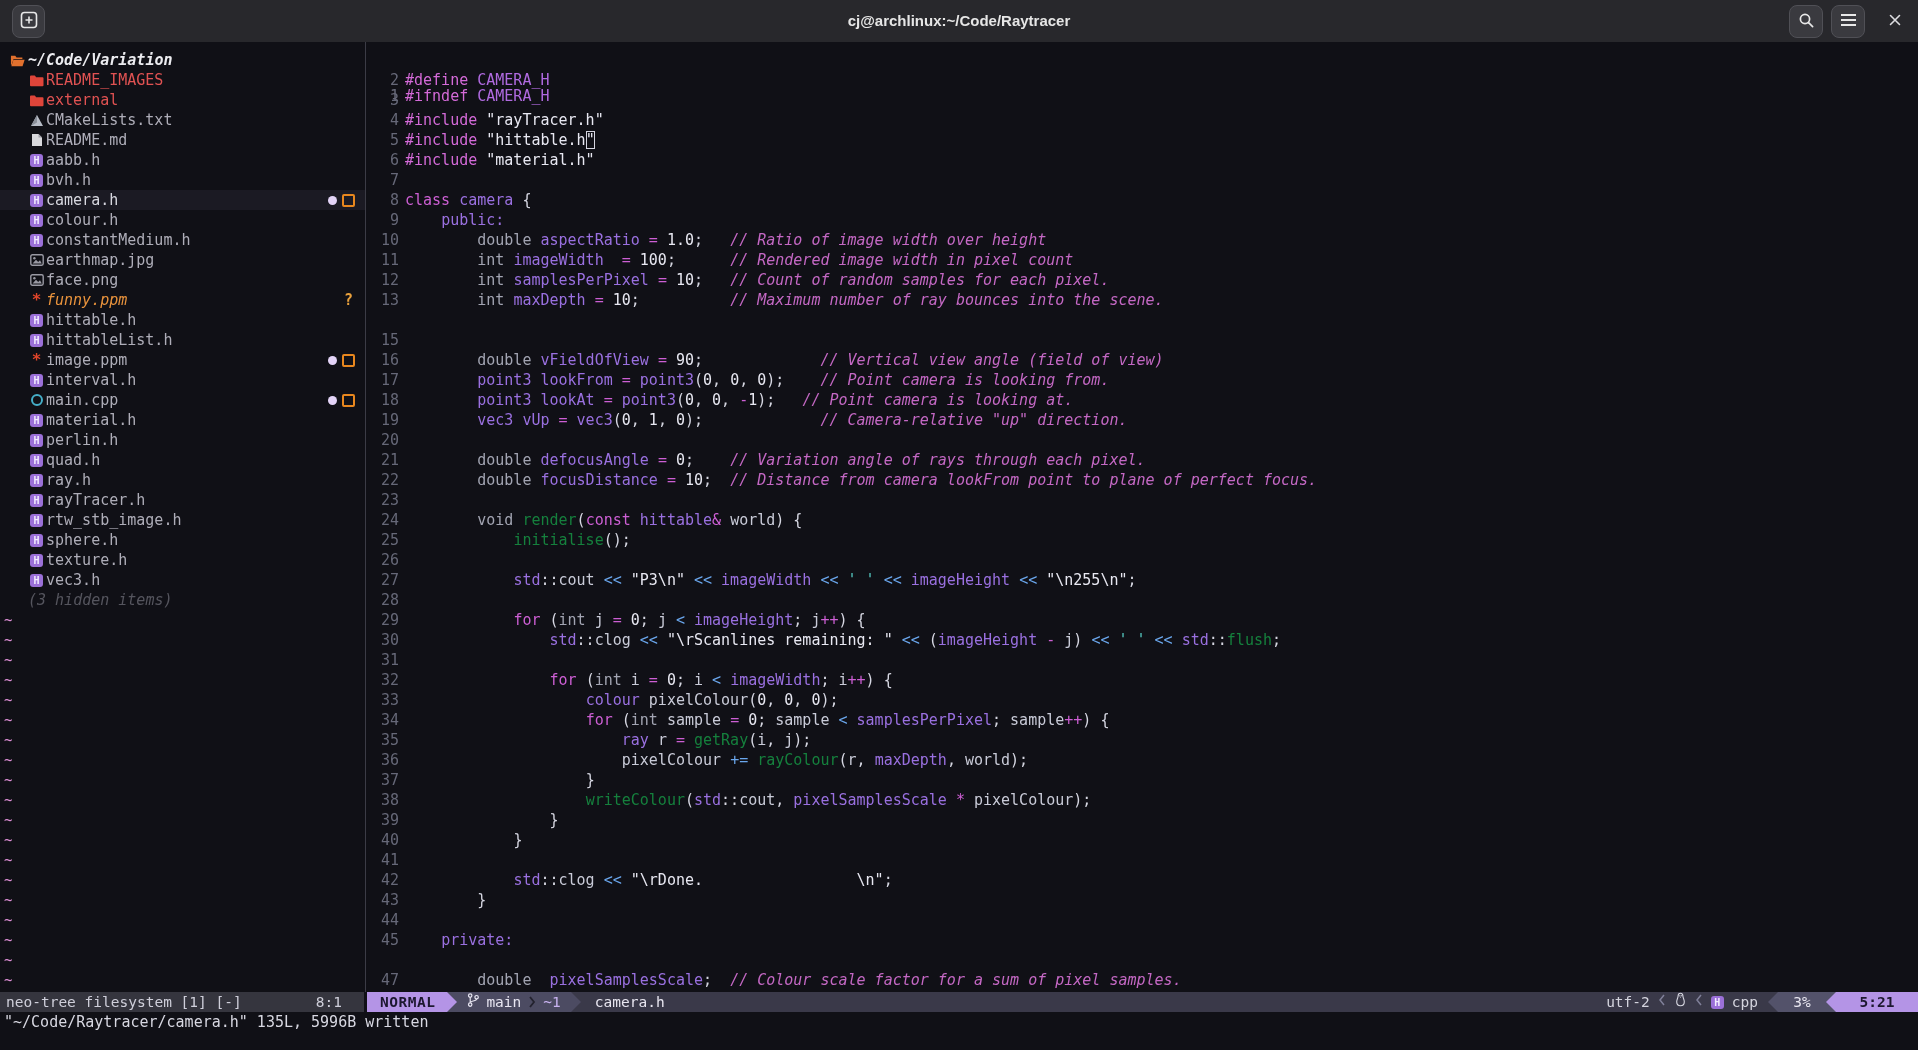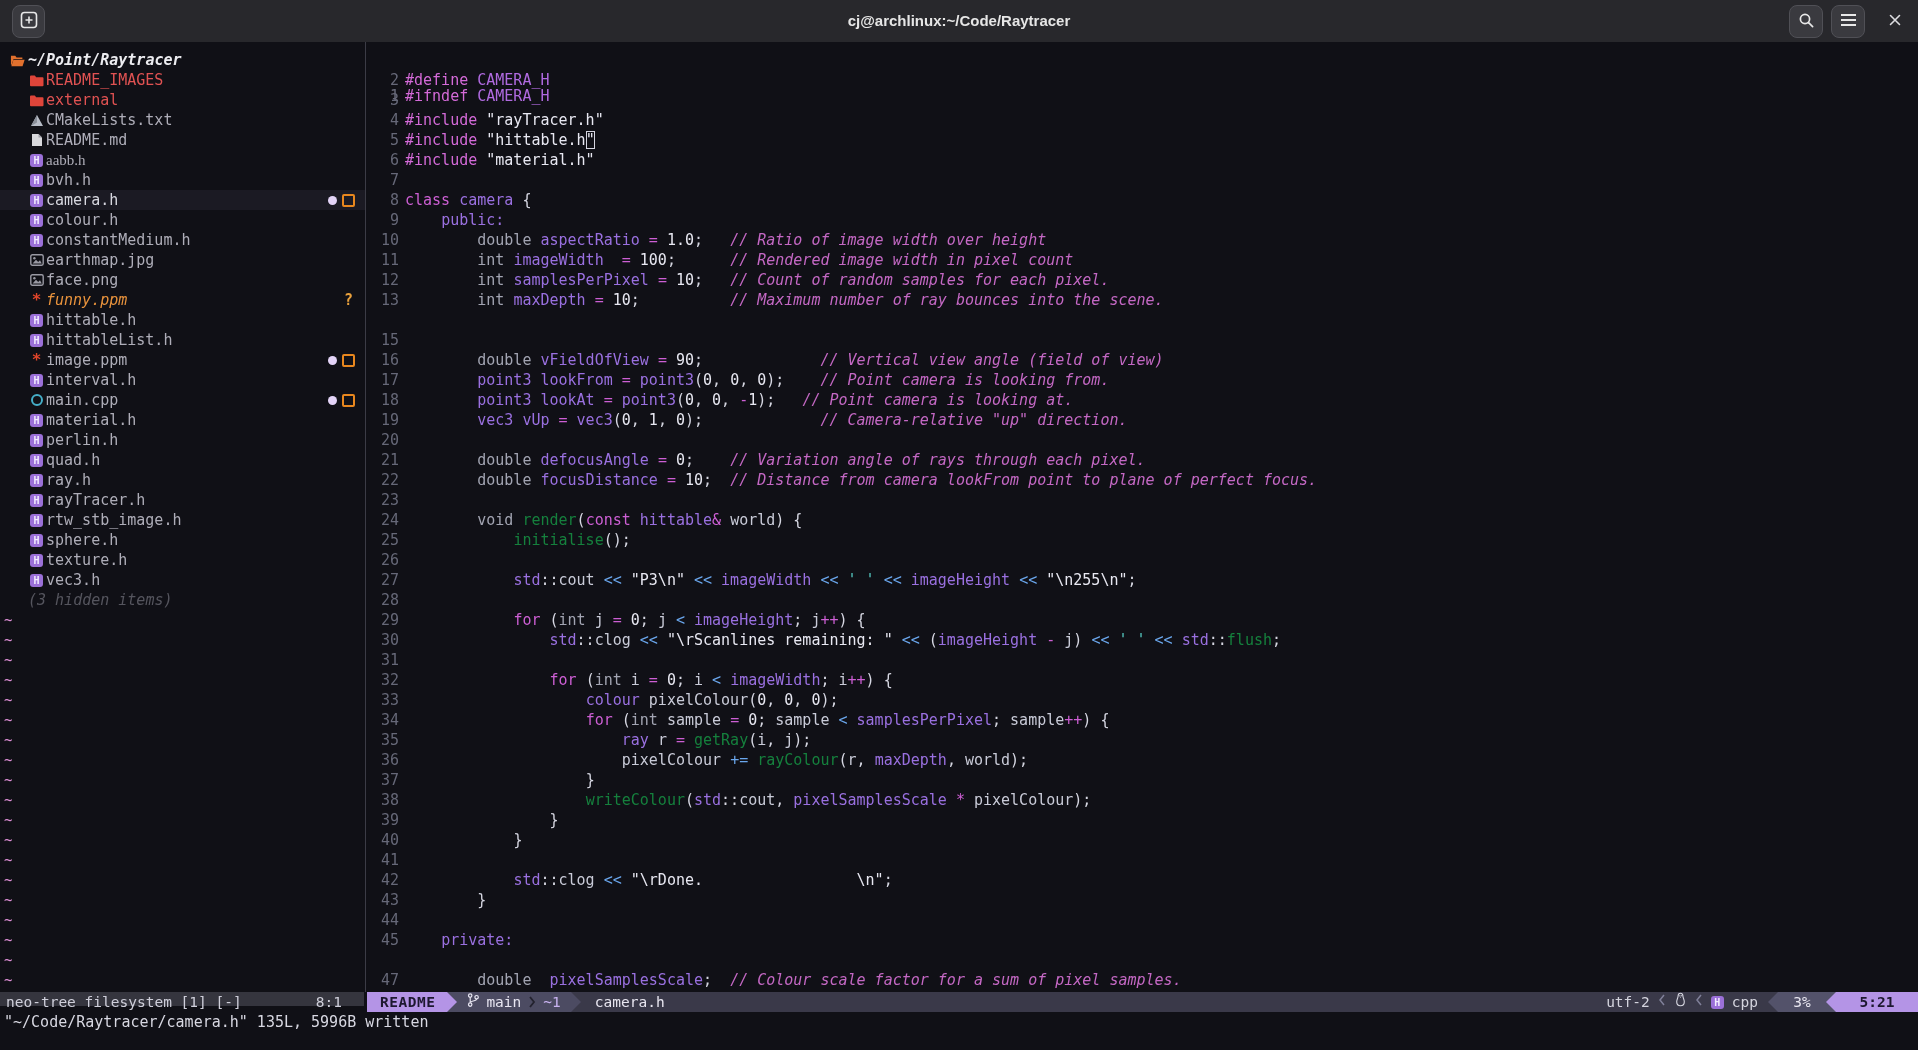--- a/index.html
+++ b/index.html
@@ -40,21 +40,21 @@
   .editor{position:absolute;left:366px;top:0;width:1552px;height:950px;}
   .cl{position:absolute;left:0;height:20px;font-size:15px;line-height:20px;white-space:pre;}
   .ln{display:inline-block;width:33px;text-align:right;color:#666878;margin-right:6px;}
   .tk-pre{color:#d46ad8}.tk-mac{color:#b06ae0}.tk-kw{color:#cd5fd4}.tk-typ{color:#9a70e0}
   .tk-fn{color:#15803d}.tk-str{color:#e8e8f2}.tk-chr{color:#55c8c0}.tk-num{color:#e8e8f2}
   .tk-op{color:#cd5fd4}.tk-bop{color:#6aa6ec}.tk-pun{color:#d6d7e2}.tk-txt{color:#c9cbd8}
   .tk-bty{color:#a2a4b2}.tk-com{color:#c468c4;font-style:italic}
   .tk-cur{outline:1.5px solid #d5d5e0;outline-offset:-1.5px;color:#e8e8f2}
   
   .statusline{position:absolute;left:0;top:992px;width:1918px;height:20px;font-size:14.5px;line-height:20px;}
-  .sl-left{position:absolute;left:0;top:0;width:364px;height:14px;background:#35353e;color:#cfcfda;}
+  .sl-left{position:absolute;left:0;top:0;width:364px;height:20px;background:#35353e;color:#cfcfda;}
   .sl-left .nt{position:absolute;left:6px;white-space:pre;}
   .sl-left .pos{position:absolute;right:22px;}
   .sl-right{position:absolute;left:367px;top:0;width:1551px;height:20px;display:flex;align-items:stretch;}
   .seg{display:flex;align-items:center;}
   .seg-mode{background:#b494e6;color:#1d1830;font-weight:bold;padding:0 12px 0 13px;letter-spacing:.5px;}
   .arr-r1{width:0;height:0;border-top:10px solid transparent;border-bottom:10px solid transparent;
           border-left:10px solid #b494e6;background:#4c4b62;}
   .seg-git{background:#4c4b62;color:#e8e6f2;padding:0 10px;gap:7px;}
   .arr-r2{width:0;height:0;border-top:10px solid transparent;border-bottom:10px solid transparent;
           border-left:10px solid #4c4b62;background:#3a3949;}
@@ -113,21 +113,21 @@
 
   <div class="main">
     <div class="tree" id="tree">
         <div class="trow" style="top: 8px;">
           <span class="ticon" style="left: 10px;">
             <svg width="16" height="13" viewBox="0 0 16 13">
               <path d="M1 1.5 h4.6 l1.4 1.8 h6.2 v1.7 h-9.4 l-2 6 h-0.8 z" fill="#e2712e"></path>
               <path d="M3.6 5.8 h12 l-2.2 6.7 h-12 z" fill="#e2712e"></path>
             </svg>
           </span>
-          <span class="tlabel st-root" style="left: 28px;">~/Point/Raytracer</span>
+          <span class="tlabel st-root" style="left: 28px;">~/Code/Variation</span>
         </div>
         <div class="trow" style="top: 28px;">
           <span class="ticon" style="left: 29px;">
             <svg width="15" height="13" viewBox="0 0 15 13">
               <path d="M1 1.5 h4.8 l1.4 1.8 h6.3 a1 1 0 0 1 1 1 v7 a1 1 0 0 1 -1 1 h-11.5 a1 1 0 0 1 -1 -1 v-8.8 a1 1 0 0 1 1 -1 z" fill="#e0453a"></path>
             </svg>
           </span>
           <span class="tlabel st-red" style="left: 46px;">README_IMAGES</span>
         </div>
         <div class="trow" style="top: 48px;">
@@ -153,21 +153,21 @@
               <path d="M2 1 h6.5 l3.5 3.5 v8.5 h-10 z" fill="#d8d8dc"></path>
               <path d="M8.5 1 l3.5 3.5 h-3.5 z" fill="#a0a0a8"></path>
             </svg>
           </span>
           <span class="tlabel" style="left: 46px;">README.md</span>
         </div>
         <div class="trow" style="top: 108px;">
           <span class="ticon" style="left: 29px;">
             <span class="hbox">H</span>
           </span>
-          <span class="tlabel" style="left: 46px; font-family: Liberation Serif, serif;">aabb.h</span>
+          <span class="tlabel" style="left: 46px;">aabb.h</span>
         </div>
         <div class="trow" style="top: 128px;">
           <span class="ticon" style="left: 29px;">
             <span class="hbox">H</span>
           </span>
           <span class="tlabel" style="left: 46px;">bvh.h</span>
         </div>
         <div class="trow sel" style="top: 148px;">
           <span class="ticon" style="left: 29px;">
             <span class="hbox">H</span>
@@ -375,21 +375,21 @@
         <div class="cl" style="top: 928px;"><span class="ln">47</span><span class="tk-txt">        </span><span class="tk-bty">double</span><span class="tk-txt">  </span><span class="tk-typ">pixelSamplesScale</span><span class="tk-pun">;</span><span class="tk-txt">  </span><span class="tk-com">// Colour scale factor for a sum of pixel samples.</span></div>
       </div>
   </div>
 
   <div class="statusline">
     <div class="sl-left">
       <span class="nt">neo-tree filesystem [1] [-]</span>
       <span class="pos">8:1</span>
     </div>
     <div class="sl-right">
-      <div class="seg seg-mode">README</div>
+      <div class="seg seg-mode">NORMAL</div>
       <div class="arr-r1"></div>
       <div class="seg seg-git">
         <span>
           <svg width="12" height="14" viewBox="0 0 12 14">
             <circle cx="3.2" cy="2.6" r="1.7" fill="none" stroke="#e8e6f2" stroke-width="1.2"></circle>
             <circle cx="3.2" cy="11.6" r="1.7" fill="none" stroke="#e8e6f2" stroke-width="1.2"></circle>
             <circle cx="9.6" cy="4.2" r="1.7" fill="none" stroke="#e8e6f2" stroke-width="1.2"></circle>
             <path d="M3.2 4.4 V9.8 M9.6 6 C9.6 8.4 3.2 7.6 3.2 9.8" fill="none" stroke="#e8e6f2" stroke-width="1.2"></path>
           </svg>
         </span>

